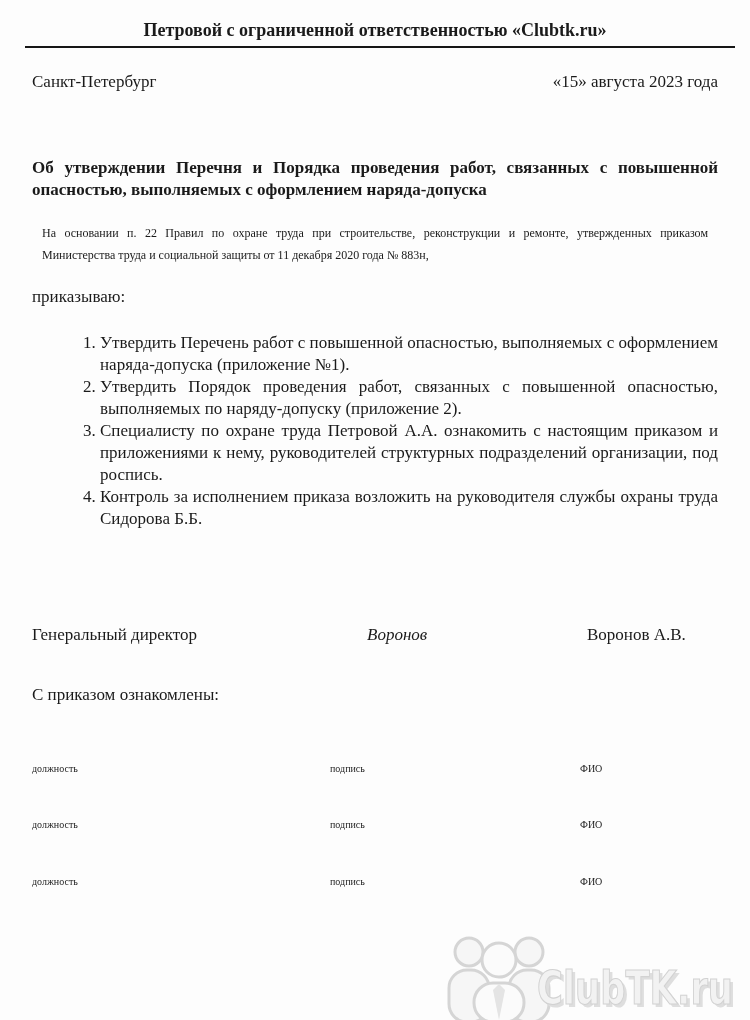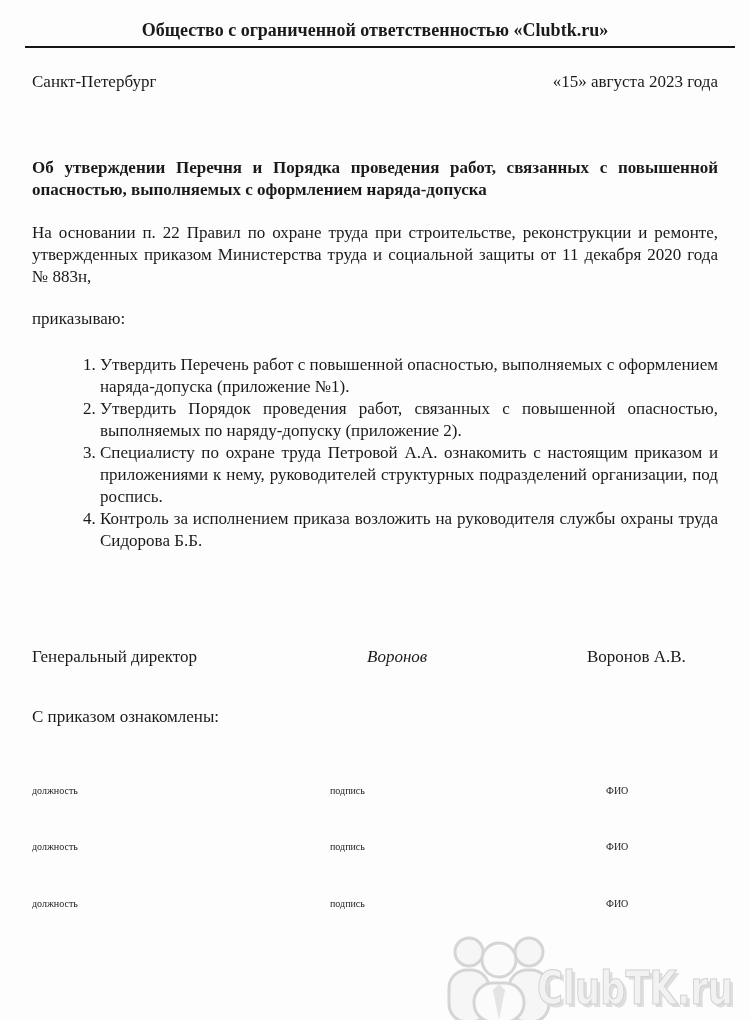--- a/index.html
+++ b/index.html
@@ -8,36 +8,36 @@
     background:#fdfdfd;color:#1a1a1a;
     font-family:"Liberation Serif","DejaVu Serif",serif;
     padding:20px 32px 0;overflow:hidden;outline:1px solid #f0f0f0;
   }
   .content{position:relative;z-index:1;}
   .org{text-align:center;font-weight:bold;font-size:18px;line-height:20px;}
   .rule{border-top:2.5px solid #161616;margin:6px -17px 0 -7px;height:0;}
   .title{margin-top:82px;text-align:center;font-weight:bold;font-size:17px;line-height:20px;}
   .city-date{margin-top:24px;display:flex;justify-content:space-between;font-size:17px;line-height:20px;}
   .subject{margin:65px 0 0;font-weight:bold;font-size:17px;line-height:22px;text-align:justify;text-align-last:left;}
-  .basis{margin:21px 0 0;font-size:17px;line-height:22px;text-align:justify;text-align-last:left;}
+  .basis{margin:21px 10px 0;font-size:12px;line-height:22px;text-align:justify;text-align-last:left;}
   .orderword{margin:20px 0 0;font-size:17px;line-height:22px;}
   ol.items{margin:24px 0 17px;padding:0 0 0 68px;font-size:17px;line-height:22px;}
   ol.items li{text-align:justify;text-align-last:left;}
   .director{position:relative;margin-top:95px;height:20px;font-size:17px;line-height:20px;}
   .director .mid{position:absolute;left:335px;top:0;font-style:italic;}
   .director .rightn{position:absolute;left:555px;top:0;}
   .ack{margin-top:40px;font-size:17px;line-height:20px;}
   .sign-row{display:flex;}
   .sign-row.r1{margin-top:55px;}
   .sign-row.r2{margin-top:41px;}
   .sign-row.r3{margin-top:42px;}
   .sig-col{display:flex;flex-direction:row;}
   .c1{width:238px;}
   .c2{width:130px;margin-left:60px;}
-  .c3{width:130px;margin-left:120px;gap:26px;}
+  .c3{width:130px;margin-left:120px;}
   .sig-line{height:1px;background:repeating-linear-gradient(90deg,#3d3d3d 0 14px,rgba(0,0,0,0) 14px 16px);}
   .sig-label{font-size:10px;line-height:12px;margin-top:3px;text-align:center;color:#222;}
   .c1 .sig-label{text-align:left;}
   .watermark{position:absolute;left:437px;top:928px;width:300px;height:92px;z-index:0;}
 </style>
 </head>
 <body>
 
 <div class="page">
 
@@ -52,21 +52,21 @@
         <rect x="37" y="55" width="50" height="39" rx="19" fill="#fbfbfb"></rect>
         <polygon points="62,56 56,62 62,92 68,62" fill="#e4e4e4" stroke="none"></polygon>
       </g>
       <text x="103" y="79" font-size="47" font-weight="bold" font-family="&quot;DejaVu Sans&quot;,sans-serif" fill="#dedede" textLength="196" lengthAdjust="spacingAndGlyphs">ClubTK.ru</text>
       <text x="100" y="76" font-size="47" font-weight="bold" font-family="&quot;DejaVu Sans&quot;,sans-serif" fill="#f2f2f2" stroke="#d2d2d2" stroke-width="1.2" textLength="196" lengthAdjust="spacingAndGlyphs">ClubTK.ru</text>
     </svg>
   </div>
 
   <div class="content">
 
-    <div class="org">Общество с ограниченной ответственностью «Clubtk.ru»</div>
+    <div class="org">Петровой с ограниченной ответственностью «Clubtk.ru»</div>
     <div class="rule"></div>
 
 
     <div class="city-date">
       <span>Санкт-Петербург</span>
       <span>«15» августа 2023 года</span>
     </div>
 
     <p class="subject">Об утверждении Перечня и Порядка проведения работ, связанных с повышенной опасностью, выполняемых с оформлением наряда-допуска</p>
 

